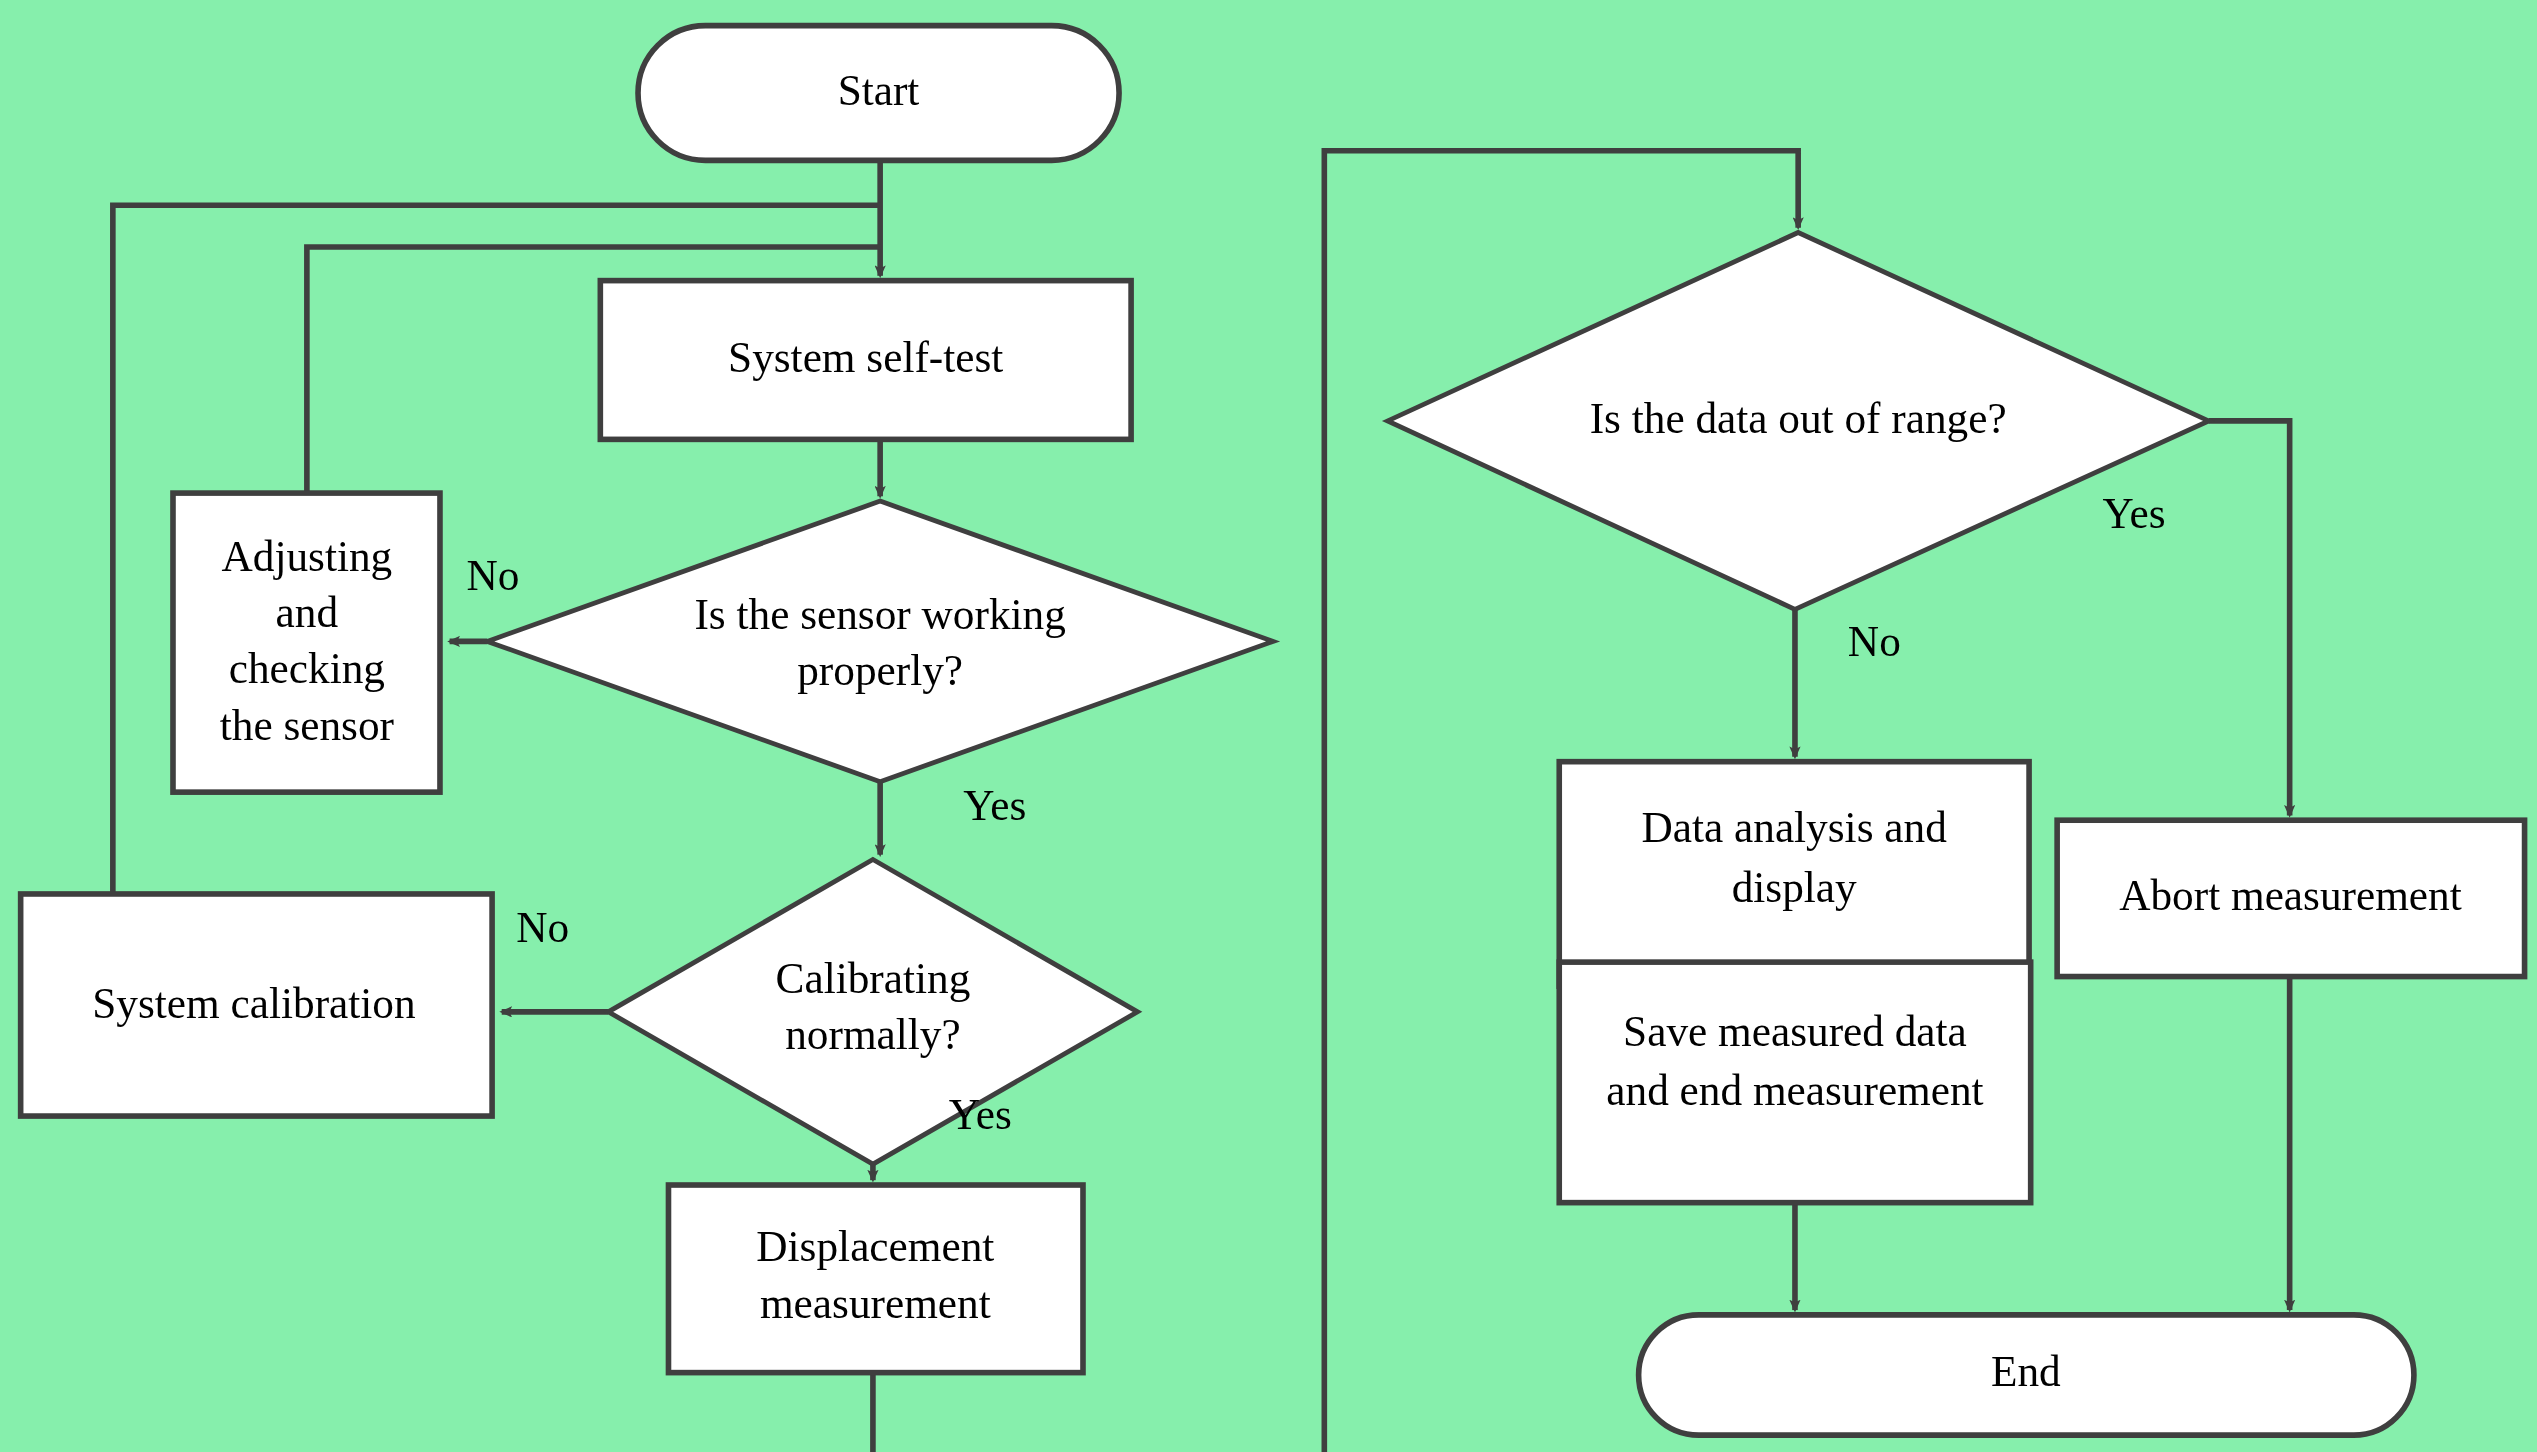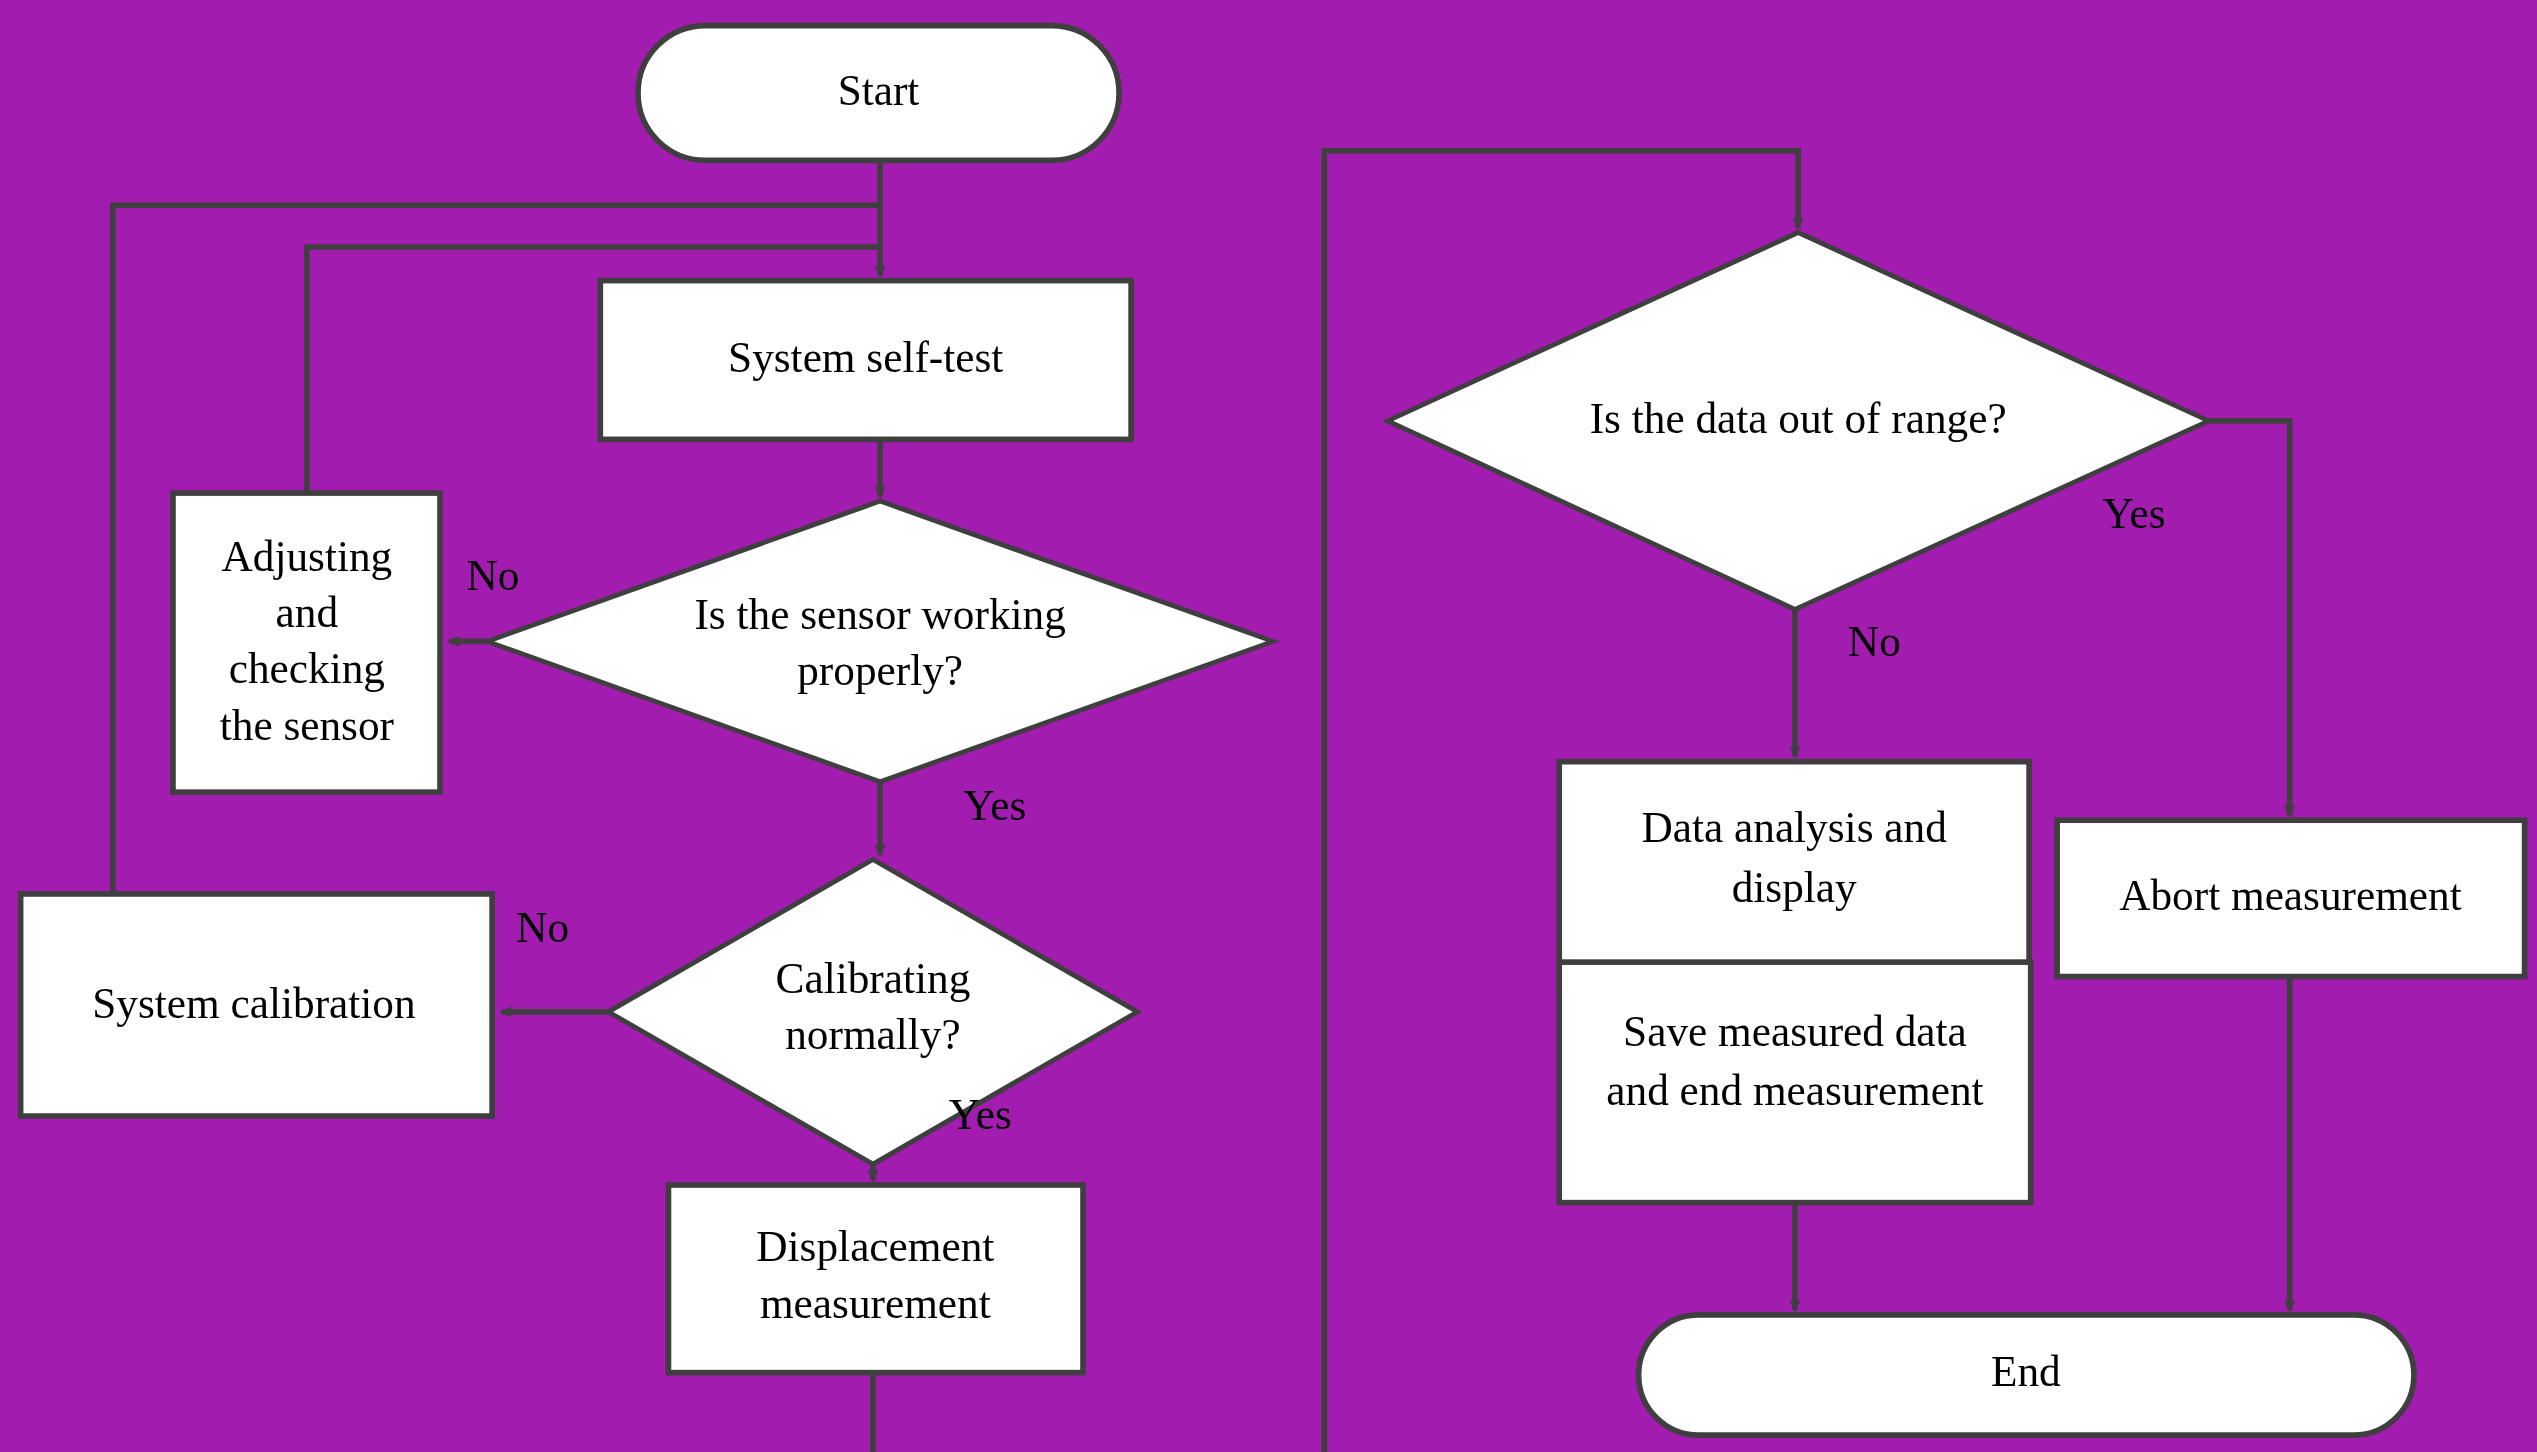--- a/index.html
+++ b/index.html
@@ -11,21 +11,21 @@
   body {
     width: 2538px;
     height: 1452px;
     font-family: "Liberation Serif", "DejaVu Serif", serif;
     overflow: hidden;
   }
   #flow-root {
     position: relative;
     width: 2538px;
     height: 1452px;
-    background: #a21caf;
+    background: #86efac;
   }
   svg#flowchart {
     display: block;
     width: 2538px;
     height: 1452px;
   }
   .shape-stroke {
     fill: #ffffff;
     stroke: #3f3f3f;
     stroke-width: 7;

